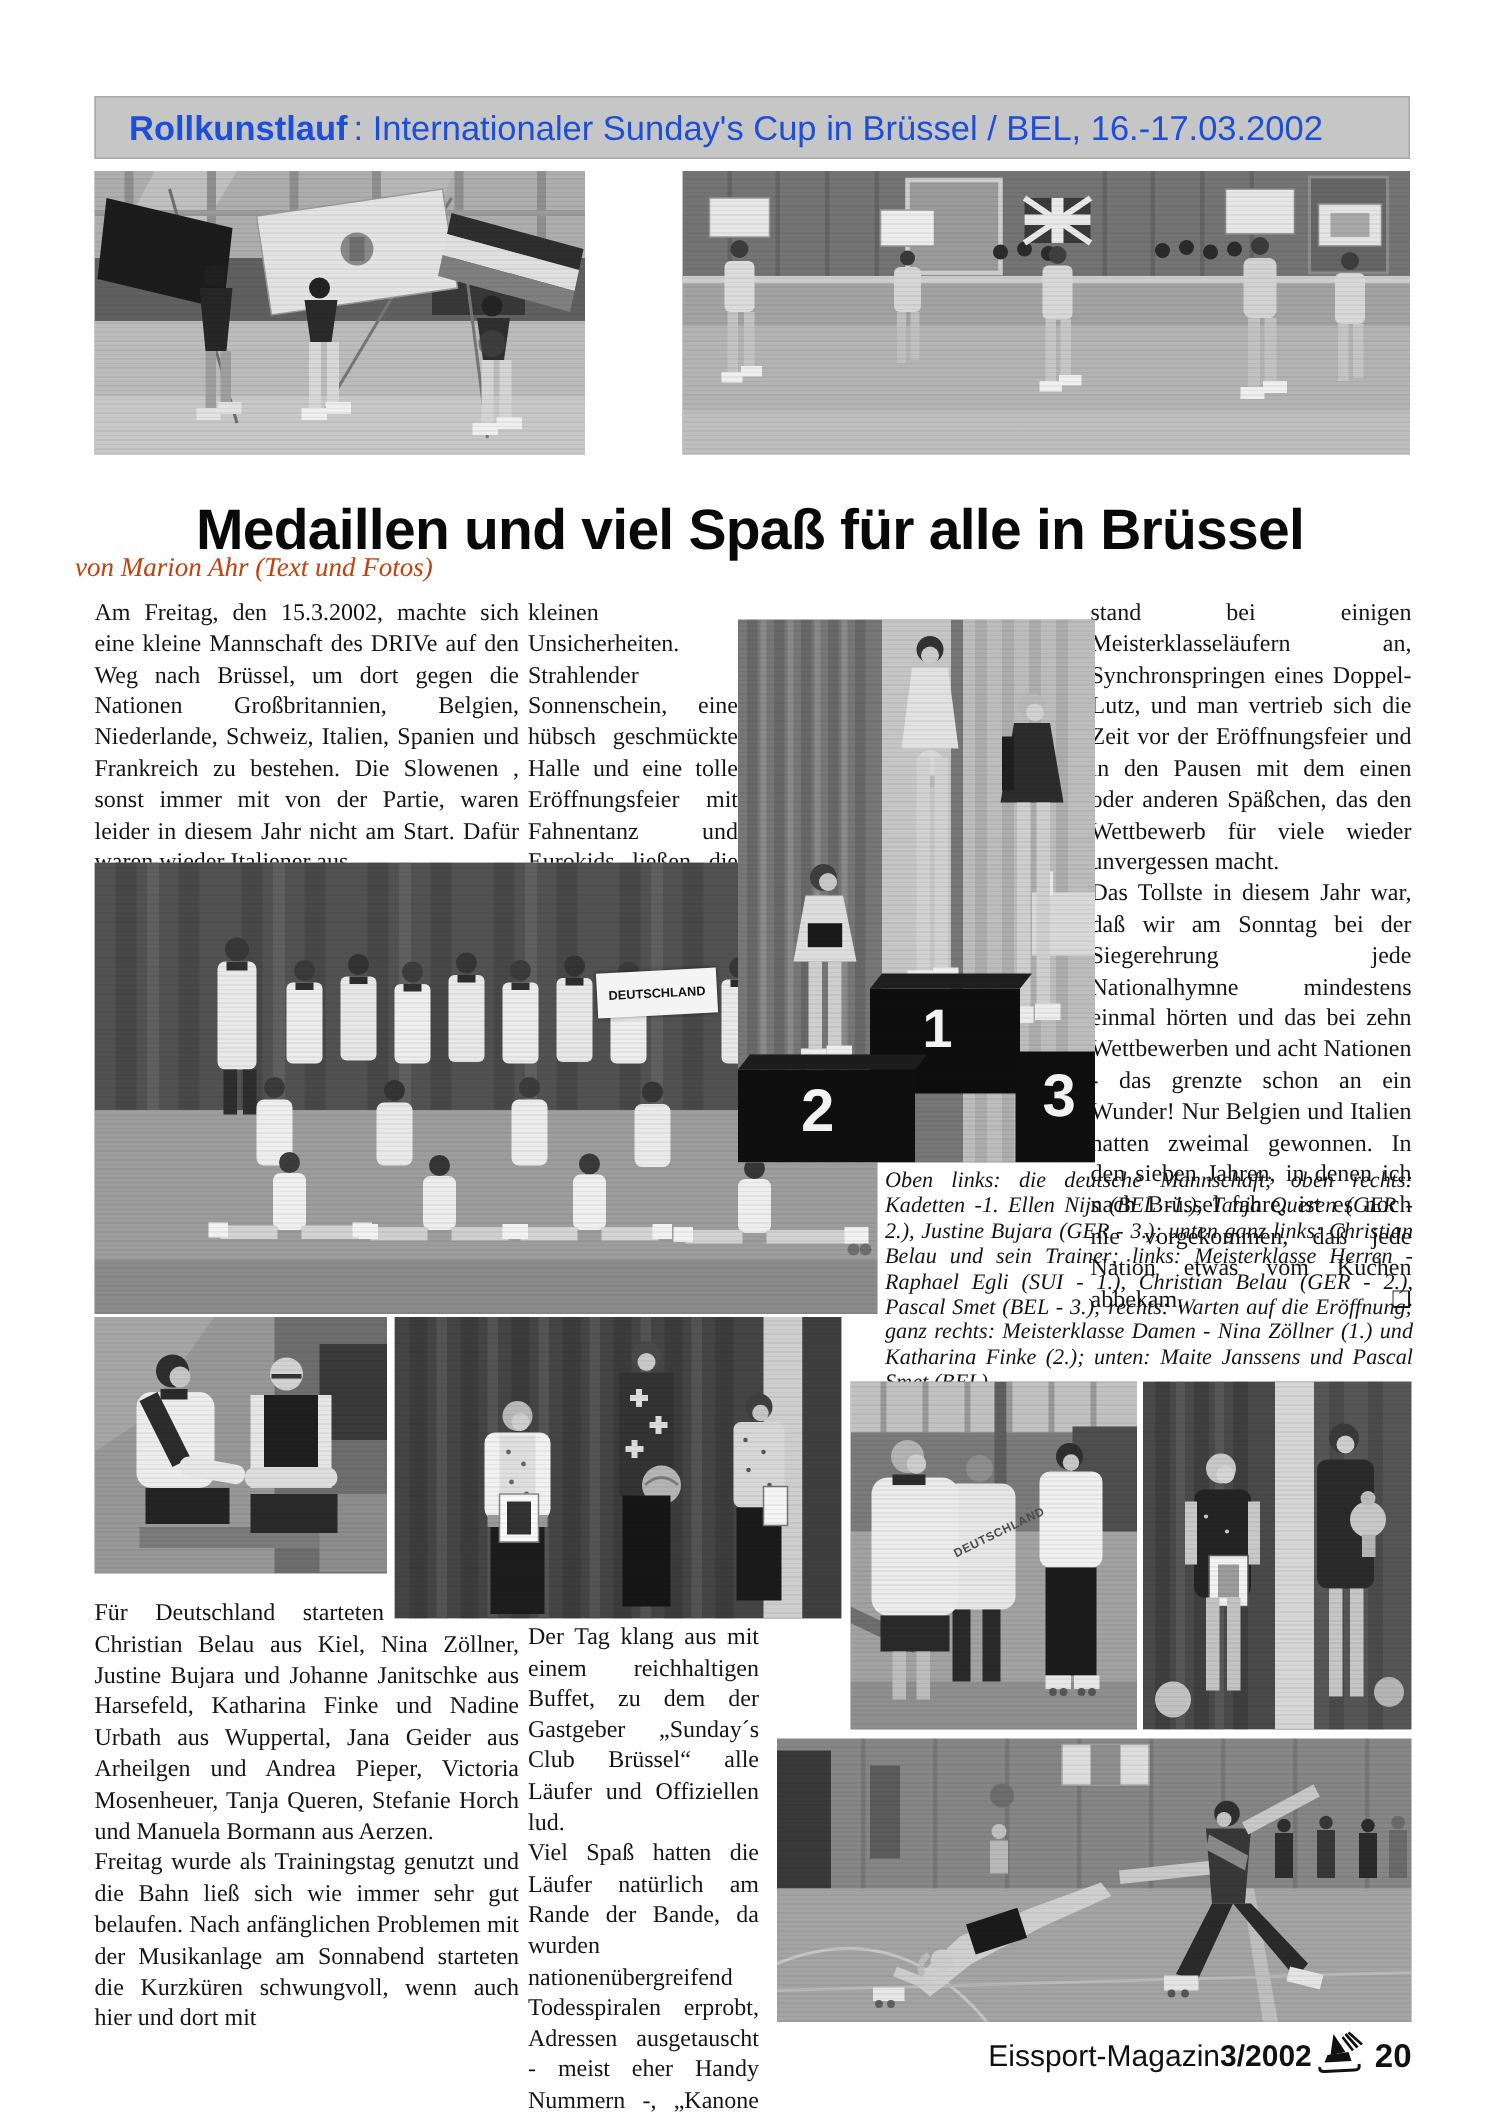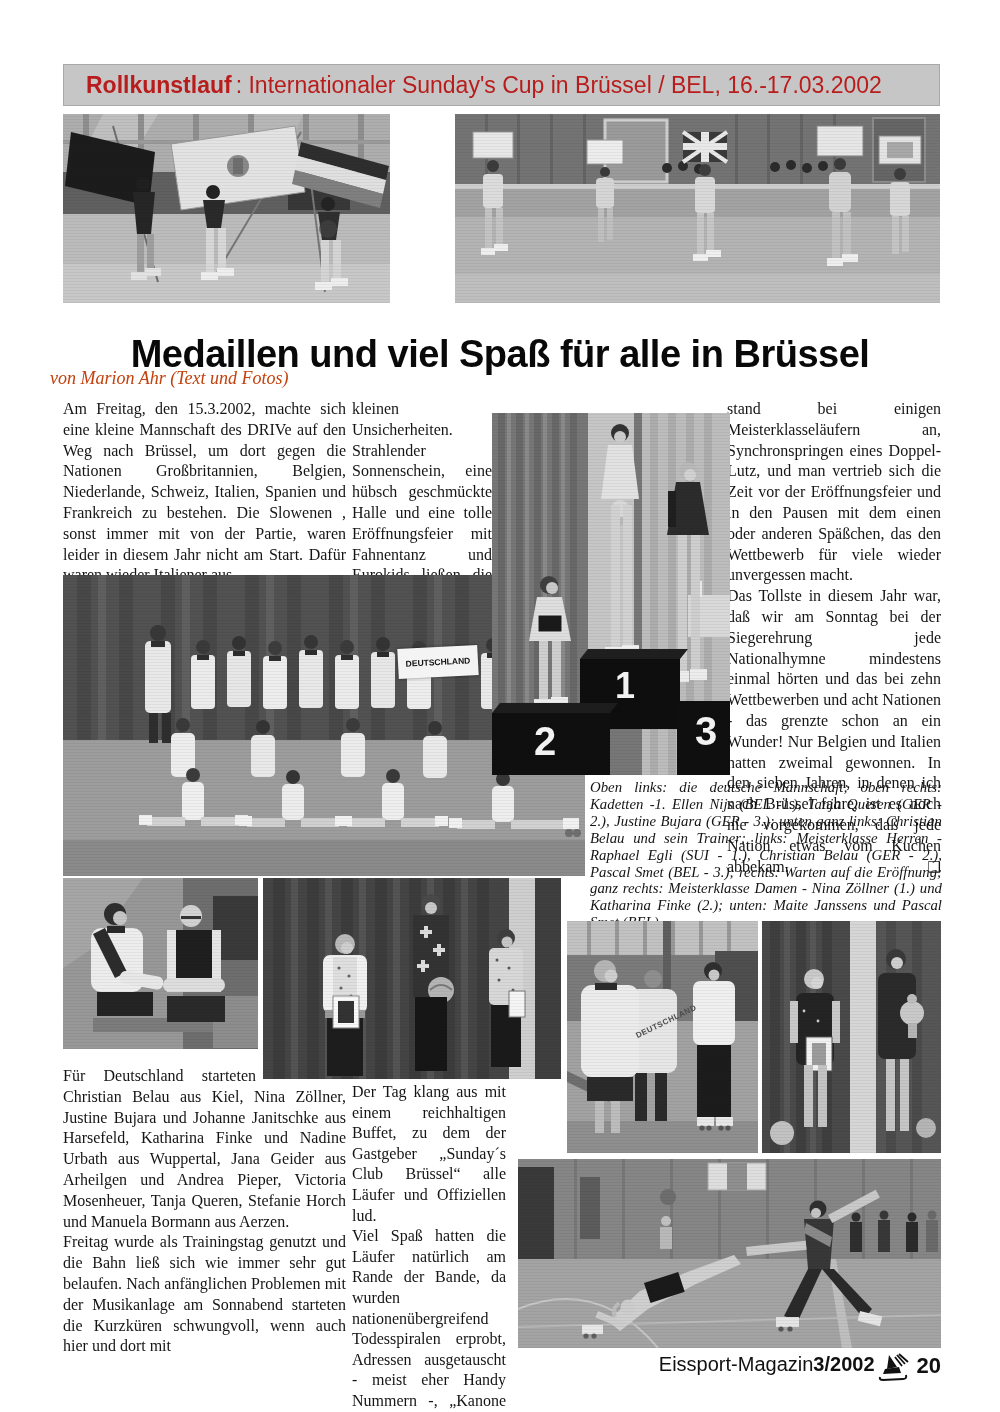--- a/index.html
+++ b/index.html
@@ -1,21 +1,21 @@
 <!DOCTYPE html>
 <html><head>
 <meta charset="utf-8">
 <style>
   html,body{margin:0;padding:0;background:#e8e8e6;}
   #page{position:relative;width:1000px;height:1412px;background:#ffffff;margin:0 auto;
         font-family:"Liberation Serif", serif;color:#161616;overflow:hidden;}
   
   .kicker{position:absolute;left:63px;top:64px;width:877px;height:42px;background:#c6c6c6;
           border:1px solid #a8a8a8;display:flex;align-items:center;padding-left:22px;box-sizing:border-box;
-          font-family:"Liberation Sans", sans-serif;font-size:23px;color:#b91c1c;white-space:nowrap;}
+          font-family:"Liberation Sans", sans-serif;font-size:23px;color:#1d4ed8;white-space:nowrap;}
   .kicker b{font-weight:bold;margin-right:4px;}
   
   .headline{position:absolute;left:50px;top:308px;width:900px;text-align:center;
             font-family:"Liberation Sans", sans-serif;font-weight:bold;font-size:38px;letter-spacing:-0.5px;color:#090909;}
   .byline{position:absolute;left:50px;top:368px;width:900px;font-style:italic;font-size:18px;color:#c2410c;}
   
   .col{position:absolute;text-align:justify;font-size:16px;line-height:20.8px;color:#151515;}
   .col p{margin:0;}
   .col p + p{margin-top:0;}
   .endmark{float:right;font-size:15px;line-height:20px;}
@@ -24,21 +24,21 @@
   
   .ph{position:absolute;margin:0;padding:0;overflow:hidden;background:#9a9a9a;}
   .ph svg{display:block;width:100%;height:100%;}
   .ph::after{content:"";position:absolute;inset:0;pointer-events:none;
              background-image:repeating-linear-gradient(0deg, rgba(0,0,0,.05) 0 1px, rgba(255,255,255,0) 1px 3px);}
   .podium-num{position:absolute;color:#f2f2f2;font-family:"Liberation Sans", sans-serif;font-weight:bold;z-index:3;}
   .sign{position:absolute;background:#f4f4f4;color:#111;display:flex;align-items:center;justify-content:center;
         font-family:"Liberation Sans", sans-serif;font-weight:bold;z-index:3;box-shadow:0 0 3px rgba(0,0,0,.5);}
   .jacket-text{position:absolute;color:#4c4c4c;font-family:"Liberation Sans", sans-serif;font-weight:bold;z-index:3;}
   
-  .footer{position:absolute;top:1353px;right:59px;height:36px;display:flex;align-items:flex-start;
+  .footer{position:absolute;top:1353px;right:59px;height:36px;display:flex;align-items:center;
           font-family:"Liberation Sans", sans-serif;color:#111;}
   .footer .mag{font-size:20px;}
   .footer .issue{font-size:20px;font-weight:bold;}
   .footer .pnum{font-size:22px;font-weight:bold;margin-left:6px;}
   .spacer-float{float:right;width:90px;height:16px;}
 </style>
 </head>
 <body>
 
 <div id="page">

